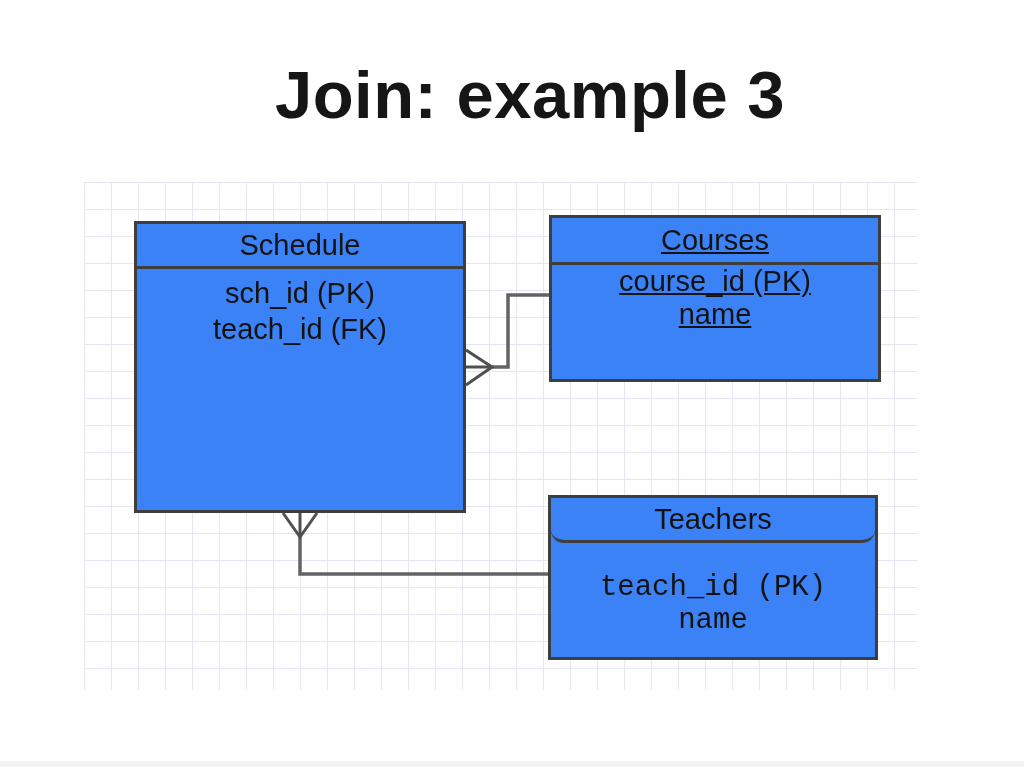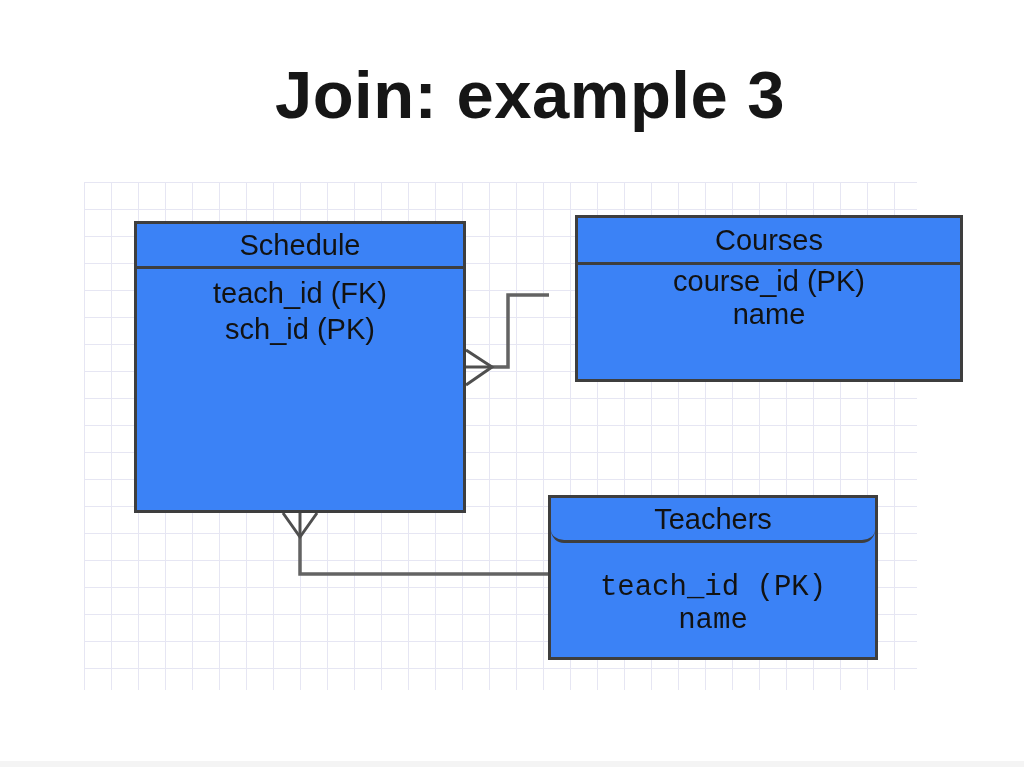--- a/index.html
+++ b/index.html
@@ -38,21 +38,21 @@
     font-size:29px; color:#121212;
   }
   .entity-fields { text-align:center; font-size:29px; }
   .field { white-space:nowrap; }
 
   #entity-schedule { left:134px; top:221px; width:332px; height:292px; }
   #entity-schedule .entity-header { height:42px; }
   #entity-schedule .entity-fields { padding-top:6px; }
   #entity-schedule .field { line-height:36px; }
 
-  #entity-courses { left:575px; top:215px; width:388px; height:167px; }
+  #entity-courses { left:549px; top:215px; width:332px; height:167px;text-decoration:underline; }
   #entity-courses .entity-header { height:44px; }
   #entity-courses .entity-fields { }
   #entity-courses .field { line-height:33px; }
 
   #entity-teachers { left:548px; top:495px; width:330px; height:165px; }
   #entity-teachers .entity-header { height:42px;border-radius:13px; }
   #entity-teachers .entity-fields { padding-top:28px;font-family:Liberation Mono, monospace; }
   #entity-teachers .field { line-height:33px; }
 
   .bottom-strip {
@@ -80,22 +80,22 @@
     <g>
       <polyline points="300,537 300,574 548,574" fill="none" stroke="#636363" stroke-width="3.5"></polyline>
       <polyline points="283,513 300,537 317,513" fill="none" stroke="#4f4f4f" stroke-width="3"></polyline>
       <line x1="300" y1="513" x2="300" y2="537" stroke="#4f4f4f" stroke-width="3"></line>
     </g>
   </svg>
 
   <div class="entity" id="entity-schedule">
     <div class="entity-header">Schedule</div>
     <div class="entity-fields">
+      <div class="field">sch_id (PK)</div>
       <div class="field">teach_id (FK)</div>
-      <div class="field">sch_id (PK)</div>
     </div>
   </div>
 
   <div class="entity" id="entity-courses">
     <div class="entity-header">Courses</div>
     <div class="entity-fields">
       <div class="field">course_id (PK)</div>
       <div class="field">name</div>
     </div>
   </div>

